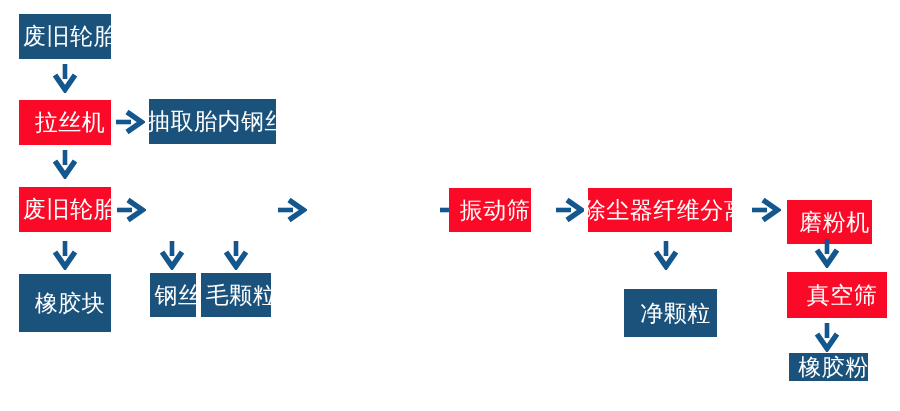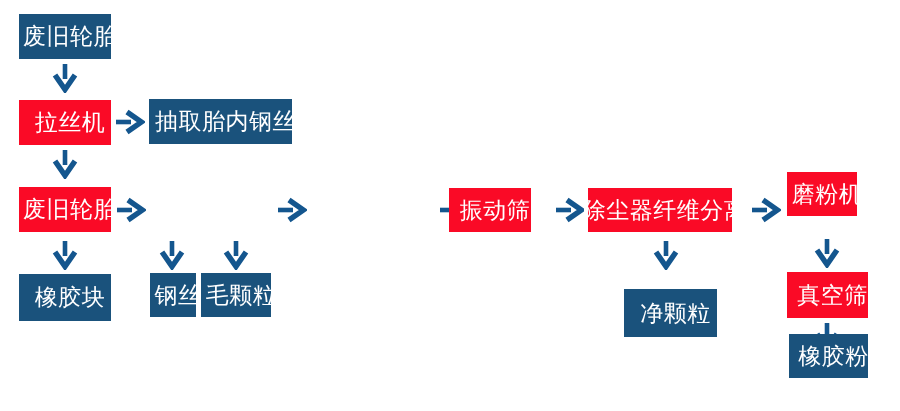--- a/index.html
+++ b/index.html
@@ -49,21 +49,21 @@
 
   <div class="node red" style="left:19px;top:100px;width:92px;height:45px">拉丝机</div>
 
   <div class="arrow" style="left:115px;top:109px">
     <svg width="30" height="26" viewBox="0 0 30 26">
       <path d="M1 13 L16 13" stroke="currentColor" stroke-width="4.6" fill="none"></path>
       <path d="M12 3 L26.5 13 L12 23" stroke="currentColor" stroke-width="5.4" fill="none"></path>
     </svg>
   </div>
 
-  <div class="node blue" style="left:149px;top:99px;width:143px;height:45px">抽取胎内钢丝</div>
+  <div class="node blue" style="left:149px;top:99px;width:127px;height:45px">抽取胎内钢丝</div>
 
   <div class="arrow" style="left:52px;top:149px">
     <svg width="26" height="30" viewBox="0 0 26 30">
       <path d="M13 1 L13 16" stroke="currentColor" stroke-width="4.6" fill="none"></path>
       <path d="M3 12 L13 26.5 L23 12" stroke="currentColor" stroke-width="5.4" fill="none"></path>
     </svg>
   </div>
 
   <div class="node red" style="left:19px;top:187px;width:92px;height:45px">废旧轮胎</div>
 
@@ -101,30 +101,30 @@
 
   <div class="node red" style="left:588px;top:188px;width:144px;height:44px">除尘器纤维分离</div>
 
   <div class="arrow" style="left:751px;top:197px">
     <svg width="30" height="26" viewBox="0 0 30 26">
       <path d="M1 13 L16 13" stroke="currentColor" stroke-width="4.6" fill="none"></path>
       <path d="M12 3 L26.5 13 L12 23" stroke="currentColor" stroke-width="5.4" fill="none"></path>
     </svg>
   </div>
 
-  <div class="node red" style="left:787px;top:172px;width:70px;height:44px">磨粉机</div>
+  <div class="node red" style="left:787px;top:200px;width:85px;height:44px">磨粉机</div>
 
   <div class="arrow" style="left:52px;top:240px">
     <svg width="26" height="30" viewBox="0 0 26 30">
       <path d="M13 1 L13 16" stroke="currentColor" stroke-width="4.6" fill="none"></path>
       <path d="M3 12 L13 26.5 L23 12" stroke="currentColor" stroke-width="5.4" fill="none"></path>
     </svg>
   </div>
 
-  <div class="node blue" style="left:19px;top:274px;width:92px;height:47px">橡胶块</div>
+  <div class="node blue" style="left:19px;top:274px;width:92px;height:58px">橡胶块</div>
 
   <div class="arrow" style="left:159px;top:240px">
     <svg width="26" height="30" viewBox="0 0 26 30">
       <path d="M13 1 L13 16" stroke="currentColor" stroke-width="4.6" fill="none"></path>
       <path d="M3 12 L13 26.5 L23 12" stroke="currentColor" stroke-width="5.4" fill="none"></path>
     </svg>
   </div>
 
   <div class="arrow" style="left:223px;top:240px">
     <svg width="26" height="30" viewBox="0 0 26 30">
@@ -146,24 +146,24 @@
 
   <div class="node blue" style="left:624px;top:289px;width:93px;height:48px">净颗粒</div>
 
   <div class="arrow" style="left:814px;top:238px">
     <svg width="26" height="30" viewBox="0 0 26 30">
       <path d="M13 1 L13 16" stroke="currentColor" stroke-width="4.6" fill="none"></path>
       <path d="M3 12 L13 26.5 L23 12" stroke="currentColor" stroke-width="5.4" fill="none"></path>
     </svg>
   </div>
 
-  <div class="node red" style="left:787px;top:272px;width:81px;height:46px">真空筛</div>
+  <div class="node red" style="left:787px;top:272px;width:100px;height:46px">真空筛</div>
 
   <div class="arrow" style="left:814px;top:322px">
     <svg width="26" height="30" viewBox="0 0 26 30">
       <path d="M13 1 L13 16" stroke="currentColor" stroke-width="4.6" fill="none"></path>
       <path d="M3 12 L13 26.5 L23 12" stroke="currentColor" stroke-width="5.4" fill="none"></path>
     </svg>
   </div>
 
-  <div class="node blue" style="left:789px;top:334px;width:79px;height:44px">橡胶粉</div>
+  <div class="node blue" style="left:789px;top:353px;width:79px;height:28px">橡胶粉</div>
 
 </div>
 
 </body></html>

